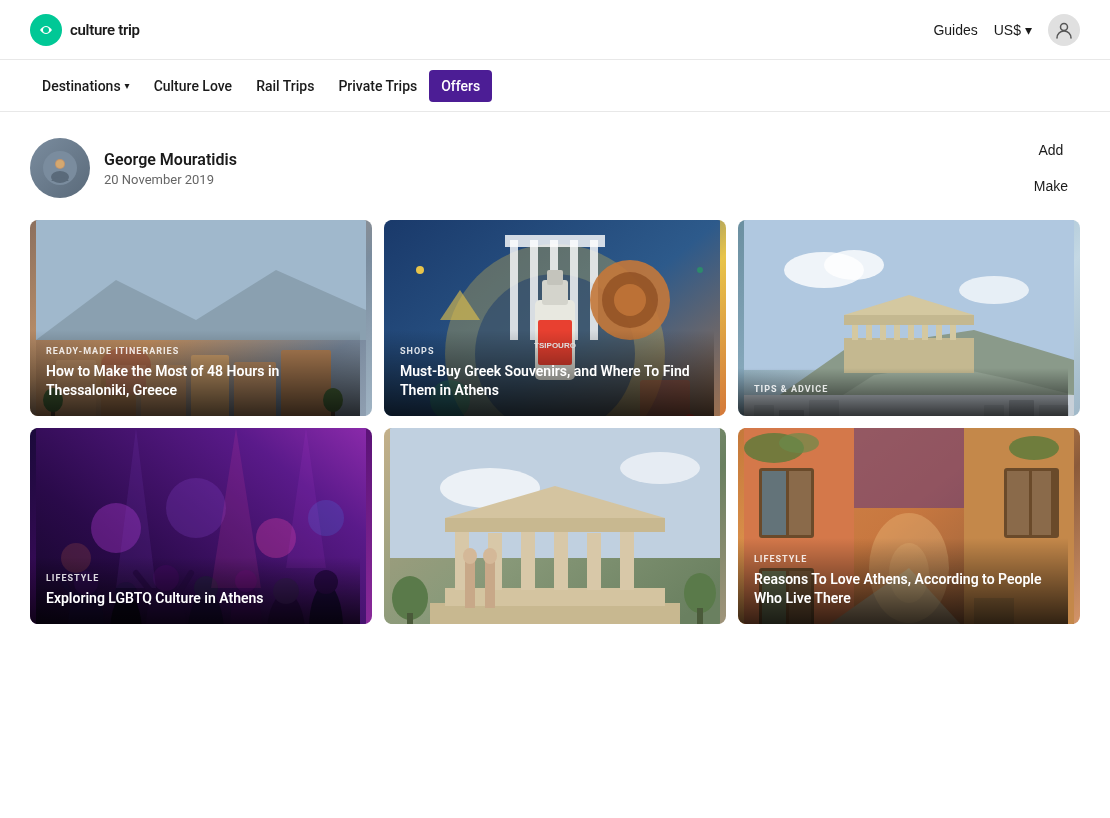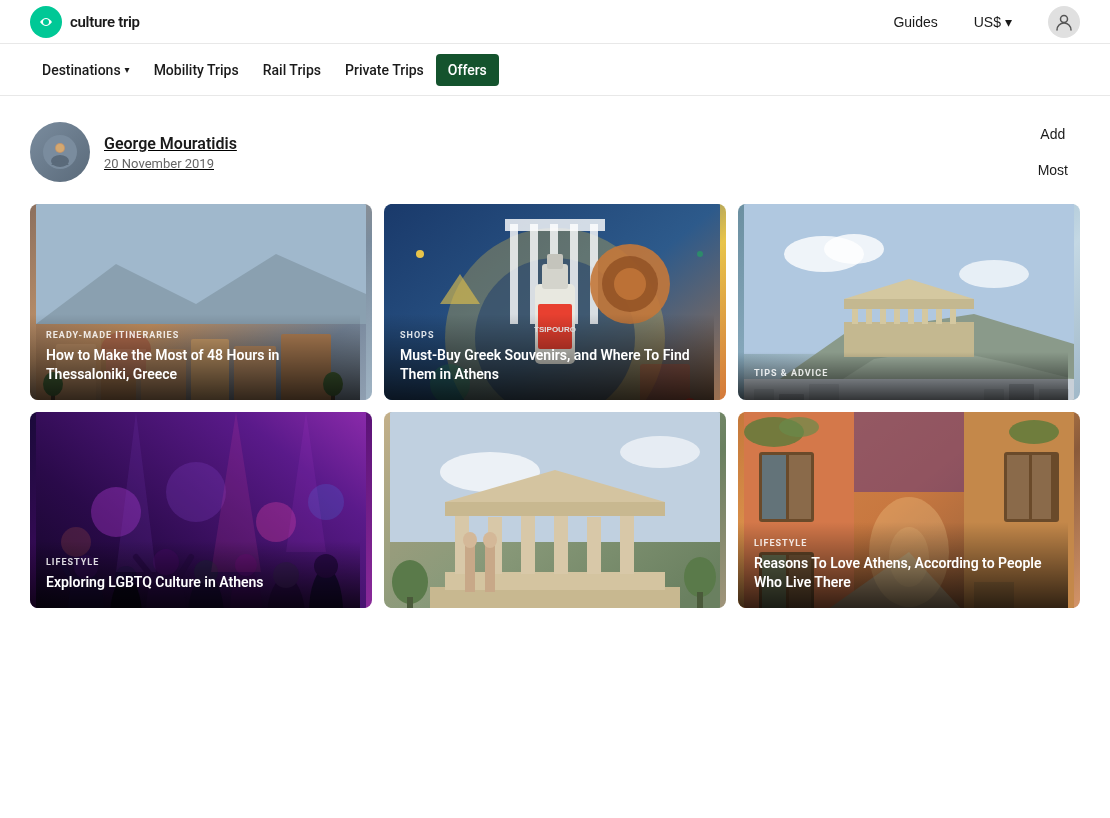--- a/index.html
+++ b/index.html
@@ -1,35 +1,35 @@
 <!DOCTYPE html>
 <html><head>
   <meta charset="utf-8">
   <style>
     * { margin: 0; padding: 0; box-sizing: border-box; }
     body { font-family: -apple-system, BlinkMacSystemFont, 'Segoe UI', Roboto, sans-serif; background: #fff; width: 1110px; min-height: 818px; overflow-x: hidden; }
 
     
-    .header { display: flex; align-items: center; justify-content: space-between; padding: 0 30px; height: 44px; border-bottom: 1px solid #e8e8e8; }
+    .header { display: flex; align-items: center; justify-content: space-between; padding: 0 30px; height: 60px; border-bottom: 1px solid #e8e8e8; }
     .logo { display: flex; align-items: center; gap: 8px; cursor: pointer; }
     .logo-text { font-size: 15px; font-weight: 600; color: #1a1a1a; letter-spacing: -0.3px; }
-    .header-right { display: flex; align-items: center; gap: 36px; justify-content: flex-end; }
+    .header-right { display: flex; align-items: center; gap: 16px; justify-content: flex-end; }
     .header-btn { background: none; border: none; cursor: pointer; font-size: 14px; font-weight: 500; color: #1a1a1a; }
     .currency-btn { display: flex; align-items: center; gap: 4px; background: none; border: none; cursor: pointer; font-size: 14px; font-weight: 500; color: #1a1a1a; }
     .account-icon { width: 32px; height: 32px; border-radius: 50%; background: #e0e0e0; display: flex; align-items: center; justify-content: center; cursor: pointer; }
 
     
     .nav { display: flex; align-items: center; padding: 0 30px; height: 52px; gap: 0; border-bottom: 1px solid #e8e8e8; }
     .nav-item { padding: 8px 12px; font-size: 14px; font-weight: 500; color: #1a1a1a; cursor: pointer; border-radius: 4px; display: flex; align-items: center; gap: 4px; text-decoration: none; }
-    .nav-item.active { background: #14532d; color: #fff; }
+    .nav-item.active { background: #4c1d95; color: #fff; }
     .chevron { font-size: 10px; }
 
     
     .author-section { display: flex; align-items: center; justify-content: space-between; padding: 24px 30px 20px; }
-    .author-info { display: flex; align-items: center; gap: 14px; text-decoration: underline; }
+    .author-info { display: flex; align-items: center; gap: 14px; }
     .author-avatar-placeholder { width: 60px; height: 60px; border-radius: 50%; background: linear-gradient(135deg, #7a8c9e 0%, #5a6a7a 100%); display: flex; align-items: center; justify-content: center; color: #fff; font-size: 22px; font-weight: 600; }
     .author-name { font-size: 16px; font-weight: 600; color: #1a1a1a; }
     .author-date { font-size: 13px; color: #666; margin-top: 3px; }
     .author-actions { display: flex; align-items: center; gap: 8px; flex-direction: column; }
     .action-btn { background: none; border: none; cursor: pointer; font-size: 14px; font-weight: 500; color: #1a1a1a; padding: 6px 12px; }
 
     
     .cards-grid { display: grid; grid-template-columns: repeat(3, 1fr); gap: 12px; padding: 0 30px 30px; }
     .card { border-radius: 8px; overflow: hidden; position: relative; cursor: pointer; }
     .card-img-placeholder { width: 100%; height: 196px; background-size: cover; background-position: center; }
@@ -87,21 +87,21 @@
     </div>
   </div>
 </header>
 
 <nav class="nav">
   <a class="nav-item">
     <span>Destinations</span>
     <span class="chevron">▾</span>
   </a>
   <a class="nav-item">
-    <span>Mobility Trips</span>
+    <span>Culture Love</span>
   </a>
   <a class="nav-item">
     <span>Rail Trips</span>
   </a>
   <a class="nav-item">
     <span>Private Trips</span>
   </a>
   <a class="nav-item active">
     <span>Offers</span>
   </a>
@@ -118,21 +118,21 @@
         <path d="M8 30 Q17 22 26 30" fill="#5a6a7a"></path>
       </svg>
     </div>
     <div>
       <div class="author-name">George Mouratidis</div>
       <div class="author-date">20 November 2019</div>
     </div>
   </div>
   <div class="author-actions">
     <button class="action-btn">Add</button>
-    <button class="action-btn">Most</button>
+    <button class="action-btn">Make</button>
   </div>
 </section>
 
 <main class="cards-grid">
 
   <article class="card card-1">
     <div class="card-img-placeholder">
       <svg width="100%" height="268" viewBox="0 0 330 268">
         <defs>
           <linearGradient id="g1" x1="0%" y1="0%" x2="100%" y2="100%">

